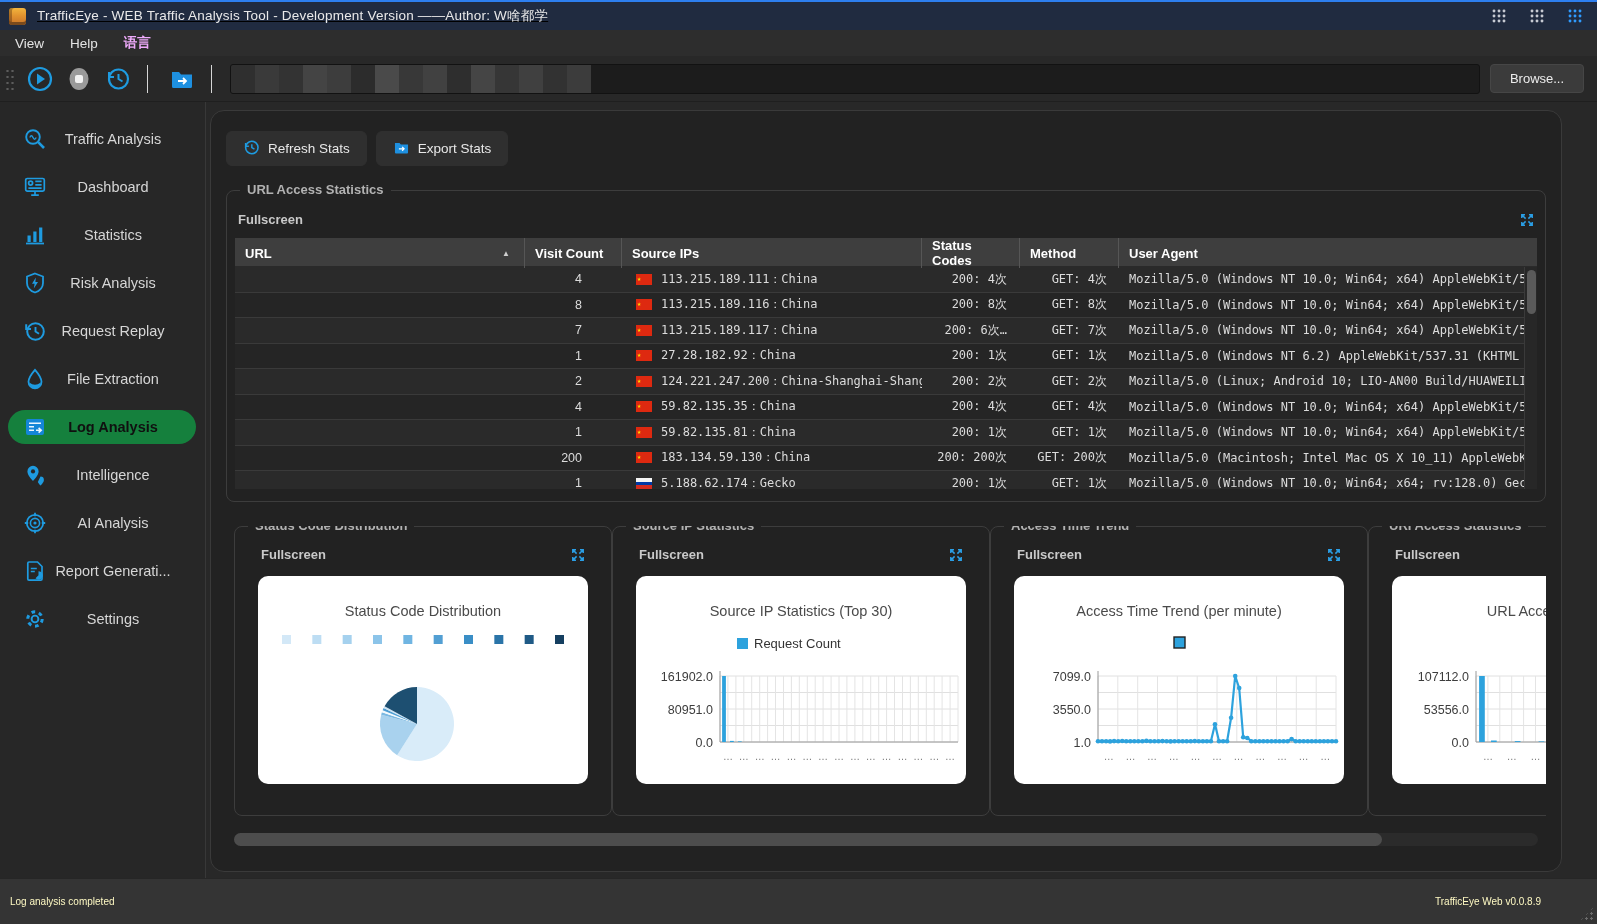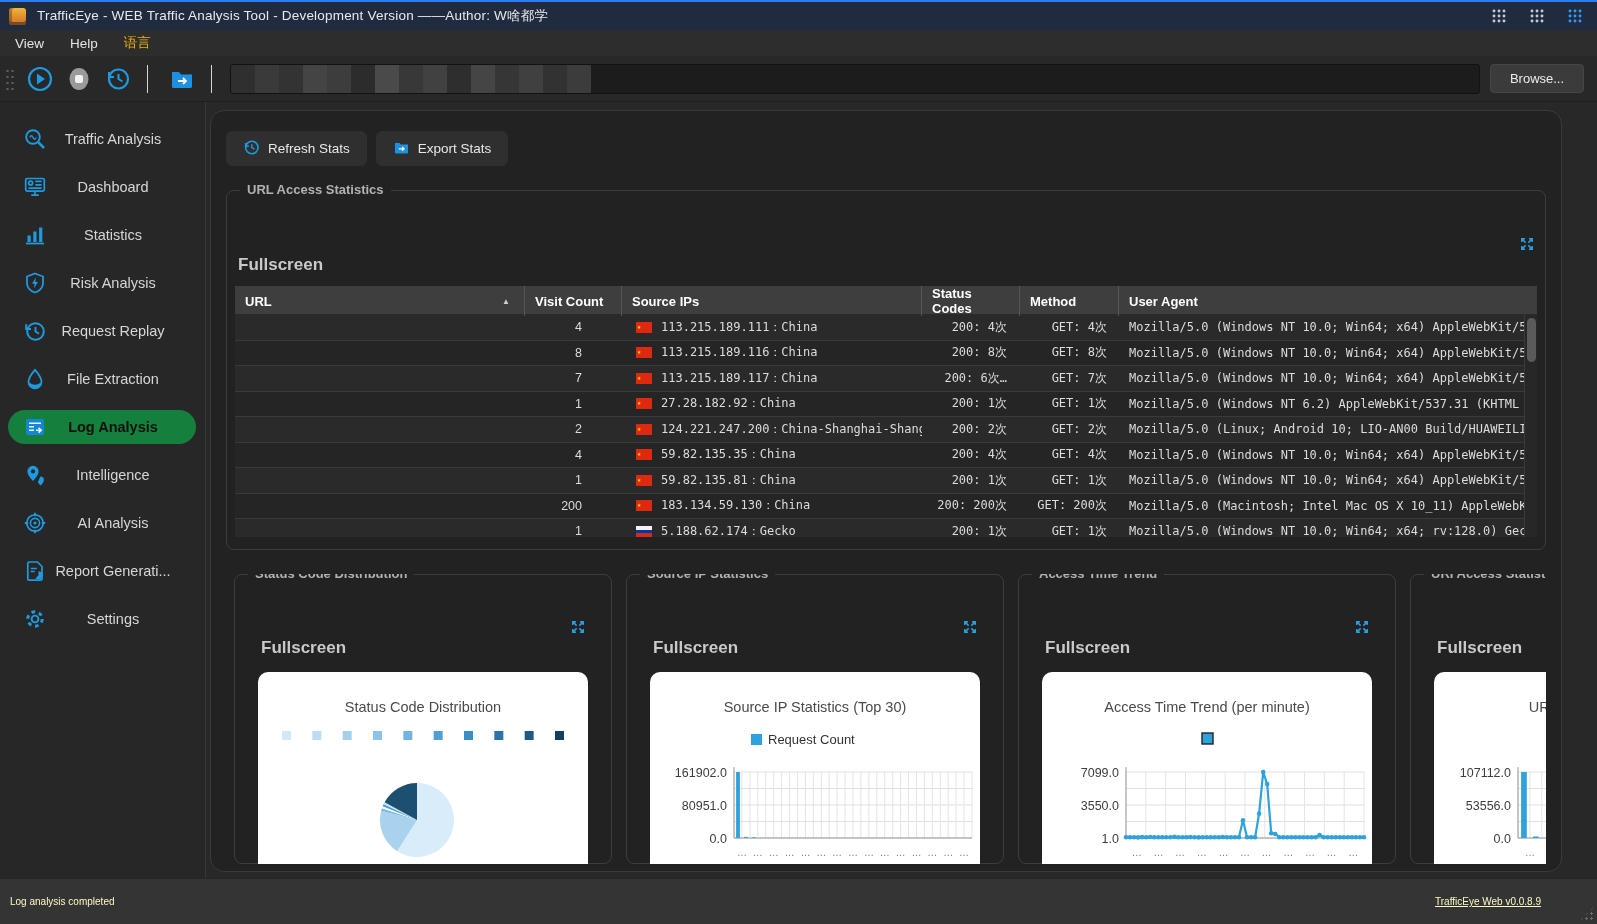--- a/index.html
+++ b/index.html
@@ -1,31 +1,31 @@
 <!DOCTYPE html>
 <html><head>
 <meta charset="utf-8">
 <style>
   * { box-sizing: border-box; margin: 0; padding: 0; }
   body { background:#141414; font-family:"Liberation Sans", sans-serif; }
   .window { position:relative; width:1597px; height:924px; background:#282828; overflow:hidden; }
 
   
-  .titlebar { height:30px; background:#202b40; border-top:2px solid #2d7ff0; display:flex; align-items:center; }
+  .titlebar { height:30px; background:#202b40; border-top:2px solid #2d7ff0; display:flex; align-items:center;text-decoration:underline; }
   .app-icon { width:17px; height:17px; margin-left:9px; border-radius:3px;
     background:linear-gradient(180deg,#f2b53e 0%,#e2932f 45%,#c8742a 100%);
     box-shadow:inset 0 -3px 0 #7a4a1d, inset 3px 0 0 rgba(60,30,10,.35); }
   .win-title { margin-left:11px; font-size:13.5px; color:#e9e9e9; letter-spacing:.2px; }
   .win-controls { margin-left:auto; display:flex; gap:22px; margin-right:14px; align-items:center; }
   .win-controls span { display:inline-flex; cursor:pointer; }
 
   
   .menubar { height:26px; background:#2d2d2d; display:flex; align-items:center; padding-left:15px; gap:26px; }
   .menubar span { font-size:13.5px; color:#e4e4e4; cursor:default; }
-  .menubar .cjk { font-weight:400; color:#eab308; }
+  .menubar .cjk { font-weight:700; color:#f0abfc; }
 
   
   .toolbar { height:46px; background:#282828; display:flex; align-items:center; border-bottom:1px solid #1f1f1f; }
   .grip { width:12px; height:26px; margin-left:4px;
     background-image:radial-gradient(#5d5d5d 1px, transparent 1.2px);
     background-size:5px 6px; background-position:1px 2px; }
   .tbtn { width:30px; height:30px; display:flex; align-items:center; justify-content:center; margin-left:9px; cursor:pointer; }
   .tsep { width:1px; height:28px; background:#d6d6d6; margin:0 10px 0 14px; }
   .path-input { flex:1; height:30px; margin:0 10px 0 8px; background:#1c1c1c; border:1px solid #121212; border-radius:3px; position:relative; overflow:hidden; display:flex; }
   .redact { height:100%; }
@@ -45,21 +45,21 @@
   .main-panel { width:1352px; height:762px; background:#222; border:1px solid #3a3a3a; border-radius:14px; padding:20px 15px; }
 
   .actions { display:flex; gap:9px; }
   .act-btn { height:35px; display:flex; align-items:center; gap:8px; padding:0 16px; background:#2f2f2f; border:1px solid #2f2f2f; border-radius:6px; color:#e8e8e8; font-size:13.5px; font-family:inherit; cursor:pointer; }
   .act-btn svg { width:17px; height:17px; }
 
   
   .groupbox { position:relative; border:1px solid #3d3d3d; border-radius:8px; }
   .gb-legend { position:absolute; top:-9px; left:13px; padding:0 7px; background:#222; color:#b2b2b2; font-size:13px; font-weight:700; white-space:nowrap; }
   .fs-row { display:flex; justify-content:space-between; align-items:center; padding:0 3px; }
-  .fs-label { color:#c9c9c9; font-size:17px; font-weight:700;margin-top:43px; }
+  .fs-label { color:#c9c9c9; font-size:13px; font-weight:700; }
   .expand { display:inline-flex; cursor:pointer; }
 
   .url-gb { margin-top:24px; padding:21px 8px 12px 8px; }
 
   
   .table { position:relative; margin-top:11px; background:#2a2a2a; }
   .trow { display:grid; grid-template-columns:290px 97px 300px 98px 99px 1fr; align-items:center; }
   .thead { height:29px; background:#3e3e3e; border-bottom:1px solid #2a2a2a; }
   .thead .hc { height:100%; display:flex; align-items:center; padding:0 10px; color:#fff; font-size:13px; font-weight:700; border-right:1px solid #565656; }
   .thead .hc:last-child { border-right:none; }
@@ -73,31 +73,31 @@
   .c.status { text-align:right; padding-right:13px; }
   .c.method { text-align:right; padding-right:12px; }
   .c.ua { padding-left:10px; padding-right:18px; }
   .flag { width:16px; height:11px; flex:none; display:inline-flex; font-size:7px; line-height:10px; color:#ffde00; padding-left:1px; }
   .flag.cn { background:#de2910; }
   .flag.ru { background:linear-gradient(180deg,#f4f4f4 0 33%,#0039a6 33% 66%,#d52b1e 66% 100%); }
   .vscroll { position:absolute; right:0; top:29px; bottom:0; width:13px; background:#272727; border-left:1px solid #3a3a3a; }
   .vthumb { width:9px; height:44px; margin:3px auto 0; background:#5a5a5a; border-radius:5px; }
 
   
-  .charts-row { display:flex; gap:14px; margin:24px 0 0 8px; overflow:hidden; }
+  .charts-row { display:flex; margin:24px 0 0 8px; overflow:hidden; }
   .gb-chart { flex:none; width:378px; height:290px; padding:20px 23px 0 23px; }
   .chart-card { margin-top:14px; width:330px; height:208px; background:#fff; border-radius:10px; overflow:hidden; }
 
   .hscroll { margin:17px 8px 0 8px; height:13px; background:#2b2b2b; border-radius:7px; }
   .hthumb { width:88%; height:13px; background:#4d4d4d; border-radius:7px; }
 
   
   .statusbar { height:46px; background:#343434; border-top:1px solid #262626; display:flex; align-items:center; justify-content:space-between; padding:0 10px; position:relative; }
   .statusbar span { font-size:10px; color:#fef9c3; }
-  .statusbar .ver { margin-right:46px;text-decoration:underline; }
+  .statusbar .ver { margin-right:46px; }
   .grip-corner { position:absolute; right:2px; bottom:2px; width:16px; height:16px;
     background-image:radial-gradient(#6a6a6a 1px, transparent 1.2px); background-size:5px 5px;
     clip-path:polygon(100% 0, 100% 100%, 0 100%); }
 </style>
 </head>
 <body>
 
 <div class="window">
 
   <div class="titlebar">

